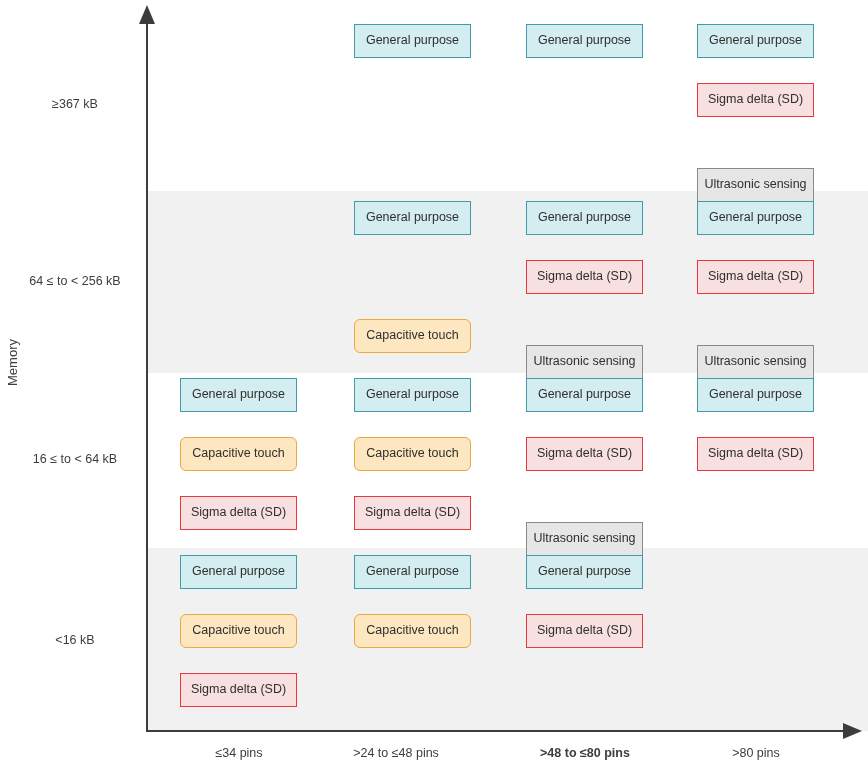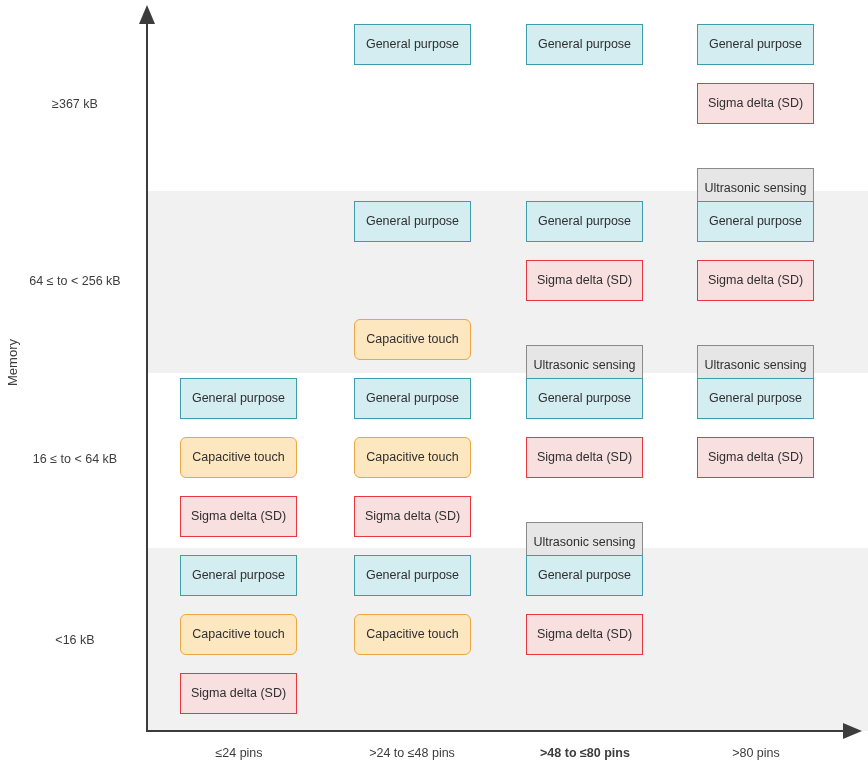--- a/index.html
+++ b/index.html
@@ -98,21 +98,21 @@
     font-size: 12.5px;
     color: #3d3d3d;
     white-space: nowrap;
     transform: translateX(-80px);
   }
 
   
   .box {
     position: absolute;
     width: 117px;
-    height: 41px;
+    height: 34px;
     box-sizing: border-box;
     border: 1.5px solid #888;
     display: flex;
     align-items: center;
     justify-content: center;
     font-size: 12.5px;
     line-height: 1.1;
     text-align: right;
     color: #2f2f2f;
     white-space: nowrap;
@@ -135,22 +135,22 @@
   <div class="axis-x-line"></div>
   <div class="axis-x-arrow"></div>
 
   <div class="axis-title-y">Memory</div>
 
   <div class="ytick" style="top:97px;">≥367 kB</div>
   <div class="ytick" style="top:274px;">64 ≤ to &lt; 256 kB</div>
   <div class="ytick" style="top:452px;">16 ≤ to &lt; 64 kB</div>
   <div class="ytick" style="top:633px;">&lt;16 kB</div>
 
-  <div class="xtick" style="left:239px;">≤24 pins</div>
-  <div class="xtick" style="left:412px;">&gt;24 to ≤48 pins</div>
+  <div class="xtick" style="left:239px;">≤34 pins</div>
+  <div class="xtick" style="left:396px;">&gt;24 to ≤48 pins</div>
   <div class="xtick" style="left:585px;font-weight:bold;">&gt;48 to ≤80 pins</div>
   <div class="xtick" style="left:756px;">&gt;80 pins</div>
 
   <div id="boxes-layer">
       <div class="box teal" style="left: 354px; top: 24px; background: rgb(212, 237, 240); border-color: rgb(62, 156, 171);">
         <span>General purpose</span>
       </div>
       <div class="box teal" style="left: 526px; top: 24px; background: rgb(212, 237, 240); border-color: rgb(62, 156, 171);">
         <span>General purpose</span>
       </div>

